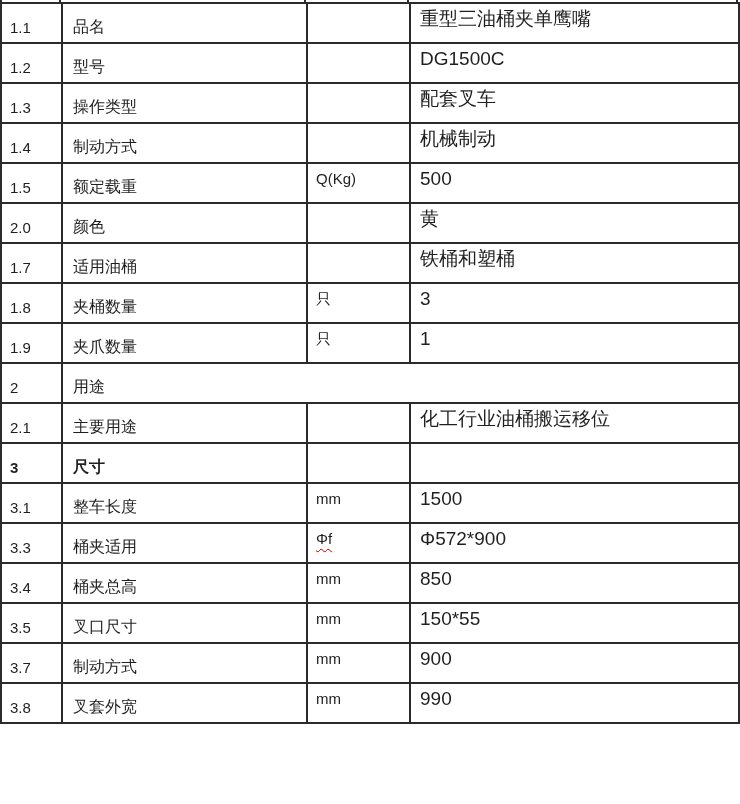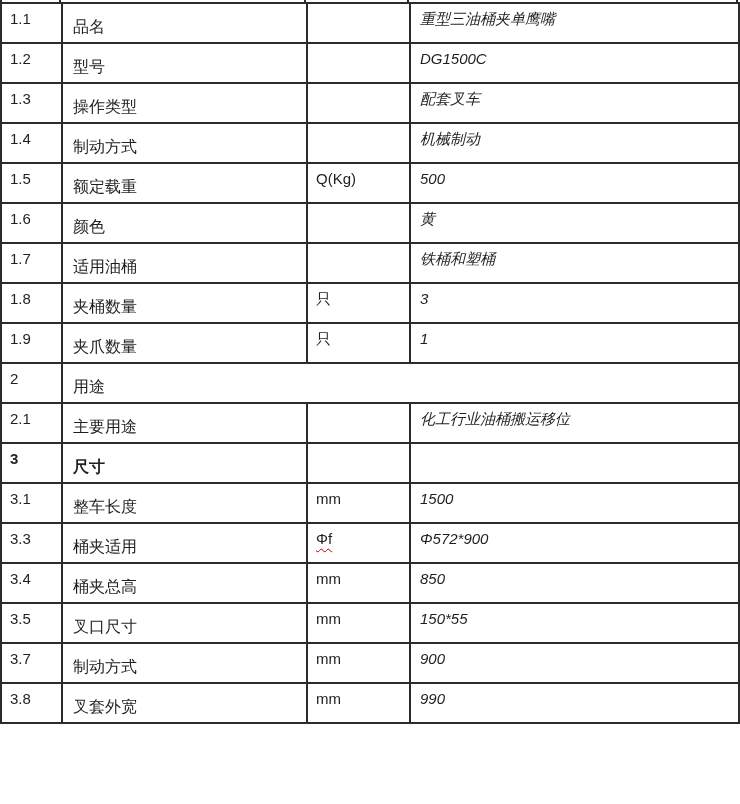--- a/index.html
+++ b/index.html
@@ -27,24 +27,24 @@
   td {
     border: 2px solid #2b2b2b;
     vertical-align: top;
     height: 40px;
     box-sizing: border-box;
     overflow: hidden;
     white-space: nowrap;
     font-size: 16px;
     line-height: 20px;
   }
-  td.c-num   { padding: 5px 4px 0 8px;  font-size: 15px; }
+  td.c-num   { padding: 14px 4px 0 8px;  font-size: 15px; }
   td.c-label { padding: 13px 8px 0 10px; }
   td.c-unit  { padding: 5px 6px 0 8px;  font-size: 15px; }
-  td.c-value { padding: 5px 24px 0 9px;  font-size: 15px; font-style: italic; }
+  td.c-value { padding: 5px 24px 0 9px;  font-size: 19px; }
   tr.bold-row td { font-weight: bold; }
   .wavy {
     text-decoration-line: underline;
     text-decoration-style: wavy;
     text-decoration-color: #c00000;
     text-decoration-thickness: 1px;
     text-underline-offset: 4px;
   }
 </style>
 </head>
@@ -92,21 +92,21 @@
           <td class="c-unit"><span></span></td>
           <td class="c-value">机械制动</td>
         </tr>
         <tr>
           <td class="c-num">1.5</td>
           <td class="c-label">额定载重</td>
           <td class="c-unit"><span>Q(Kg)</span></td>
           <td class="c-value">500</td>
         </tr>
         <tr>
-          <td class="c-num">1.6</td>
+          <td class="c-num">2.0</td>
           <td class="c-label">颜色</td>
           <td class="c-unit"><span></span></td>
           <td class="c-value">黄</td>
         </tr>
         <tr>
           <td class="c-num">1.7</td>
           <td class="c-label">适用油桶</td>
           <td class="c-unit"><span></span></td>
           <td class="c-value">铁桶和塑桶</td>
         </tr>

